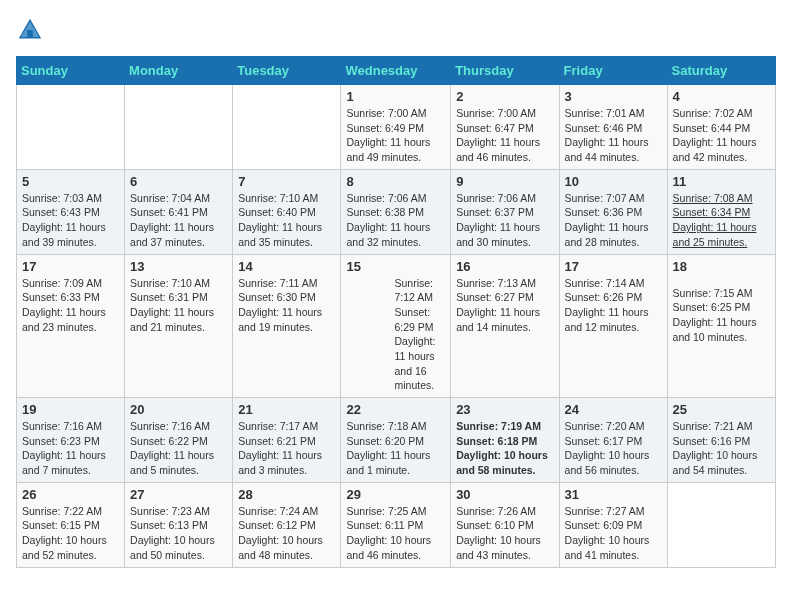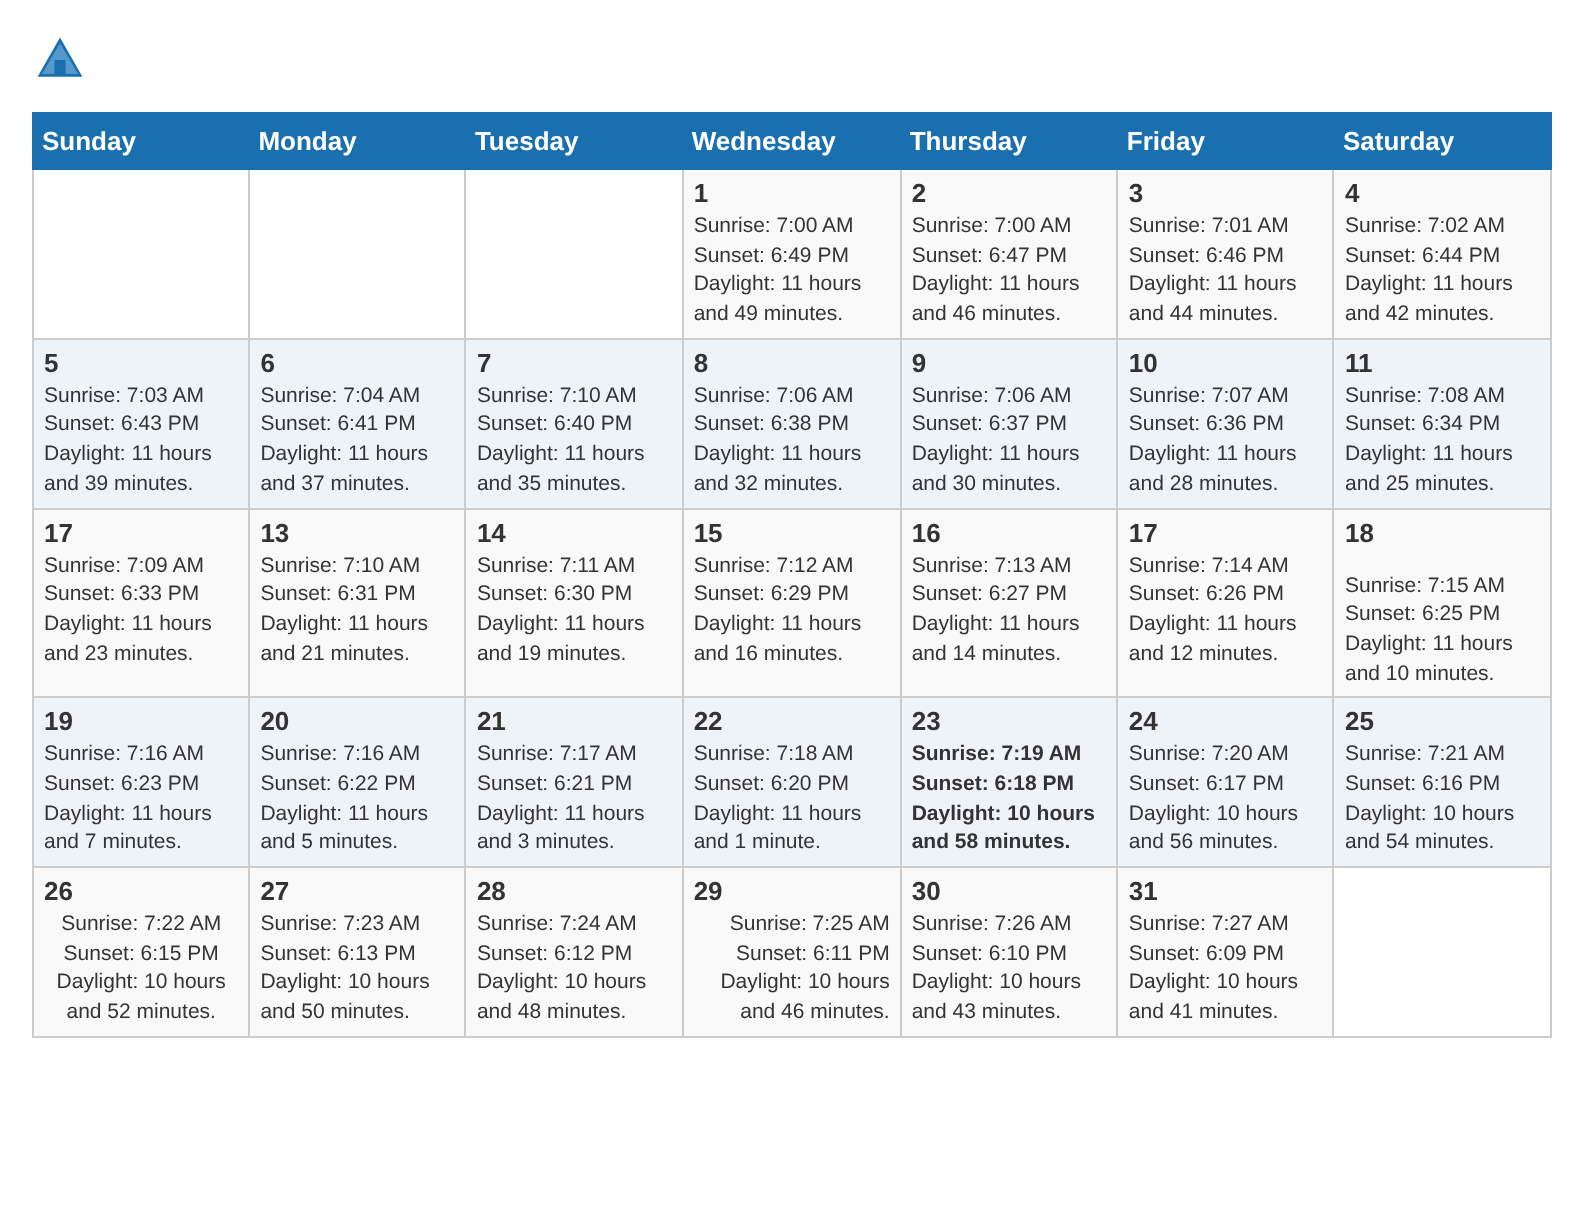--- a/index.html
+++ b/index.html
@@ -52,21 +52,21 @@
       font-size: 15px;
       color: #555;
     }
     .calendar {
       width: 100%;
       border-collapse: collapse;
       border: 1px solid #ccc;
     }
     .calendar th {
       background-color: #1a6faf;
-      color: #ffffff;
+      color: #5eead4;
       font-size: 13px;
       font-weight: bold;
       padding: 6px 4px;
       text-align: left;
       border: 1px solid #1a6faf;
     }
     .calendar td {
       width: 110px;
       vertical-align: top;
       padding: 4px 5px;
@@ -202,21 +202,21 @@
         </td>
         <td>
           <span class="day-number">10</span>
           <div class="day-info" style="white-space: pre-line;">Sunrise: 7:07 AM
 Sunset: 6:36 PM
 Daylight: 11 hours
 and 28 minutes.</div>
         </td>
         <td>
           <span class="day-number">11</span>
-          <div class="day-info" style="white-space: pre-line;">Sunrise: 7:08 AM
+          <div class="day-info" style="white-space: pre-line; text-decoration: underline;">Sunrise: 7:08 AM
 Sunset: 6:34 PM
 Daylight: 11 hours
 and 25 minutes.</div>
         </td>
       </tr>
       <tr>
         <td>
           <span class="day-number">17</span>
           <div class="day-info" style="white-space: pre-line;">Sunrise: 7:09 AM
 Sunset: 6:33 PM
@@ -232,21 +232,21 @@
         </td>
         <td>
           <span class="day-number">14</span>
           <div class="day-info" style="white-space: pre-line;">Sunrise: 7:11 AM
 Sunset: 6:30 PM
 Daylight: 11 hours
 and 19 minutes.</div>
         </td>
         <td>
           <span class="day-number">15</span>
-          <div class="day-info" style="white-space: pre-line;">Sunrise: 7:12 AM
+          <div class="day-info" style="white-space: pre-line; margin-left: 48px;">Sunrise: 7:12 AM
 Sunset: 6:29 PM
 Daylight: 11 hours
 and 16 minutes.</div>
         </td>
         <td>
           <span class="day-number">16</span>
           <div class="day-info" style="white-space: pre-line;">Sunrise: 7:13 AM
 Sunset: 6:27 PM
 Daylight: 11 hours
 and 14 minutes.</div>
@@ -313,42 +313,42 @@
           <span class="day-number">25</span>
           <div class="day-info" style="white-space: pre-line;">Sunrise: 7:21 AM
 Sunset: 6:16 PM
 Daylight: 10 hours
 and 54 minutes.</div>
         </td>
       </tr>
       <tr>
         <td>
           <span class="day-number">26</span>
-          <div class="day-info" style="white-space: pre-line; text-align: center;">Sunrise: 7:22 AM
+          <div class="day-info" style="white-space: pre-line;">Sunrise: 7:22 AM
 Sunset: 6:15 PM
 Daylight: 10 hours
 and 52 minutes.</div>
         </td>
         <td>
           <span class="day-number">27</span>
           <div class="day-info" style="white-space: pre-line;">Sunrise: 7:23 AM
 Sunset: 6:13 PM
 Daylight: 10 hours
 and 50 minutes.</div>
         </td>
         <td>
           <span class="day-number">28</span>
           <div class="day-info" style="white-space: pre-line;">Sunrise: 7:24 AM
 Sunset: 6:12 PM
 Daylight: 10 hours
 and 48 minutes.</div>
         </td>
         <td>
           <span class="day-number">29</span>
-          <div class="day-info" style="white-space: pre-line; text-align: right;">Sunrise: 7:25 AM
+          <div class="day-info" style="white-space: pre-line;">Sunrise: 7:25 AM
 Sunset: 6:11 PM
 Daylight: 10 hours
 and 46 minutes.</div>
         </td>
         <td>
           <span class="day-number">30</span>
           <div class="day-info" style="white-space: pre-line;">Sunrise: 7:26 AM
 Sunset: 6:10 PM
 Daylight: 10 hours
 and 43 minutes.</div>

